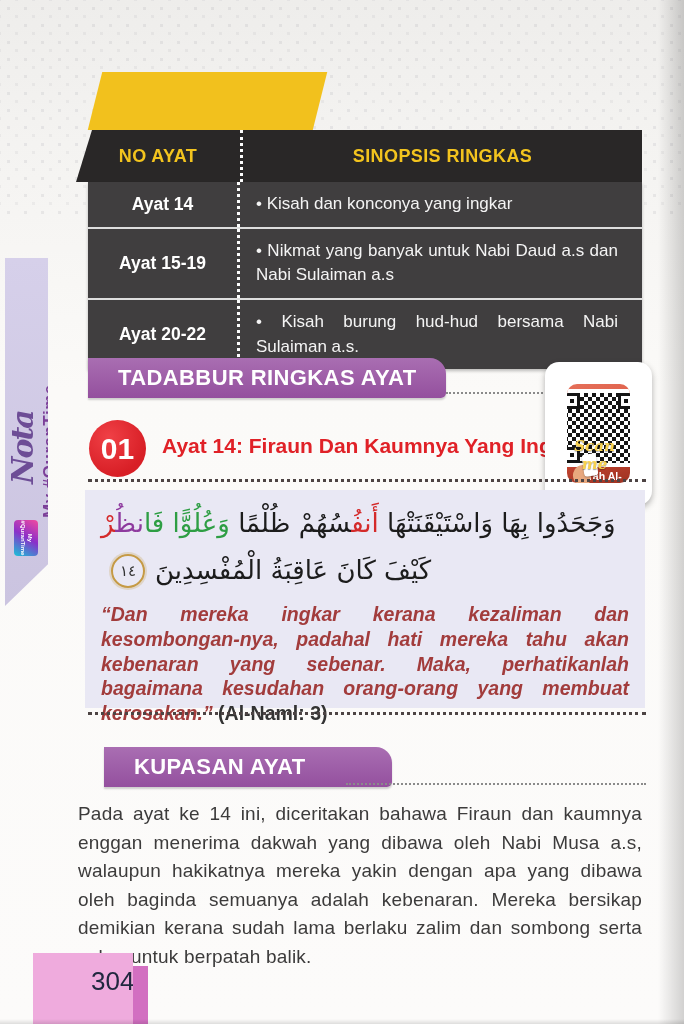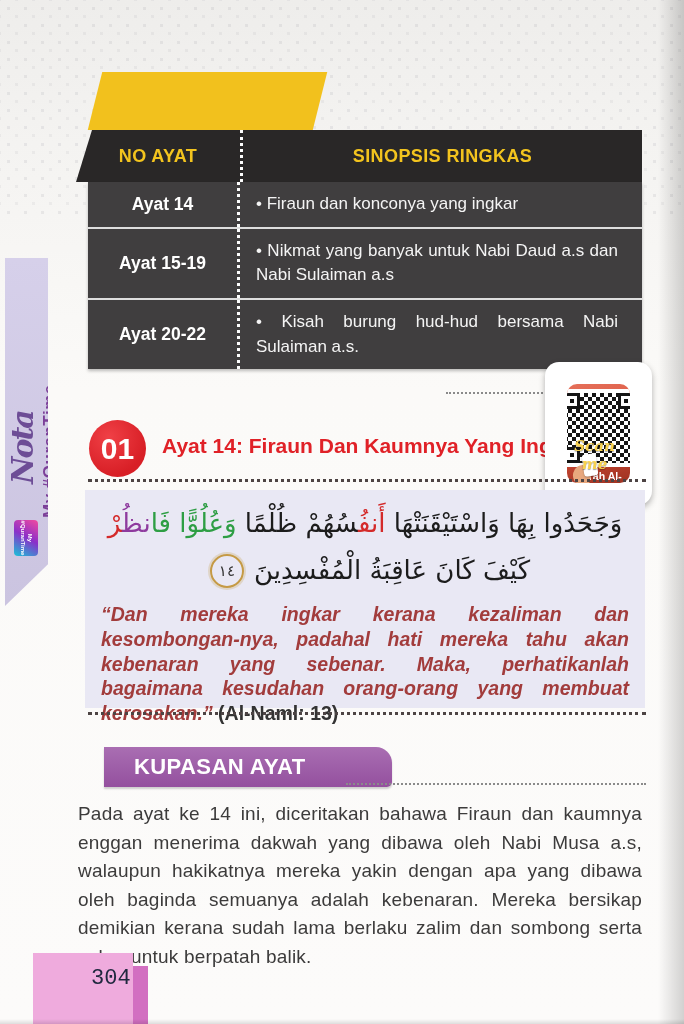--- a/index.html
+++ b/index.html
@@ -110,39 +110,39 @@
   .qr-phone{position:absolute;left:16px;bottom:3px;width:14px;height:22px;background:#fff;
     border-radius:3px;transform:rotate(-8deg);box-shadow:0 1px 2px rgba(0,0,0,.3);}
   .qr-hand{position:absolute;left:6px;bottom:-6px;width:18px;height:20px;background:#e8a87e;
     border-radius:60% 40% 0 60%;transform:rotate(14deg);}
   .qr-scan-label{position:absolute;right:8px;bottom:6px;color:#f8d14e;
     font-family:"DejaVu Serif",serif;font-style:italic;font-weight:bold;font-size:15px;
     text-shadow:0 1px 1px rgba(0,0,0,.35);text-align:center;}
 
   
   .verse-panel{position:absolute;left:85px;top:490px;width:560px;height:218px;background:#e9e8f4;}
-  .arabic{direction:rtl;text-align:center;padding:10px 16px 0 16px;
+  .arabic{direction:rtl;text-align:left;padding:10px 16px 0 16px;
     font-family:"DejaVu Sans",sans-serif;color:#1c1c1c;font-size:26px;line-height:1.8;}
   .ar-red{color:#d42a2a;} .ar-green{color:#2e9e44;} .ar-purple{color:#8e3a9e;}
   .ayah-mark{display:inline-flex;width:30px;height:30px;border:2px solid #c59a45;border-radius:50%;
     align-items:center;justify-content:center;font-size:15px;color:#333;margin:0 10px;
     box-shadow:0 0 0 2px rgba(197,154,69,.25);vertical-align:middle;}
   .translation{padding:8px 16px 0 16px;font-style:italic;font-weight:800;font-size:19.5px;
     line-height:1.28;color:#a23c3c;text-align:justify;}
   .translation .ref{font-style:normal;color:#333;}
 
   
   .kupasan-body{position:absolute;left:78px;top:800px;width:564px;
     font-size:19px;line-height:1.5;color:#3c3b3b;text-align:justify;letter-spacing:.2px;}
 
   
   .pgnum-block{position:absolute;left:33px;top:953px;width:100px;height:71px;background:#efabdd;}
   .pgnum-stripe{position:absolute;left:133px;top:966px;width:15px;height:58px;background:#d26fc1;}
-  .pgnum{position:absolute;left:58px;top:13px;font-family:Liberation Mono, monospace;
-    font-size:22px;color:#20283f;}
+  .pgnum{position:absolute;left:58px;top:13px;font-family:Liberation Sans, sans-serif;
+    font-size:26px;color:#20283f;}
 </style>
 </head>
 <body>
 
 <div class="page">
   <div class="watermark"></div>
 
   <div class="ribbon">
     <div class="ribbon-text">
       <span class="ribbon-script">Nota</span>
@@ -163,32 +163,33 @@
       <span>NO AYAT</span>
     </div>
     <div class="c2">
       <span>SINOPSIS RINGKAS</span>
     </div>
   </div>
 
   <div class="tbl-body">
     <div class="t-row">
       <div class="t-no">Ayat 14</div>
-      <div class="t-tx">Firaun dan konconya yang ingkar</div>
+      <div class="t-tx">Kisah dan konconya yang ingkar</div>
     </div>
     <div class="t-row">
       <div class="t-no">Ayat 15-19</div>
       <div class="t-tx">Nikmat yang banyak untuk Nabi Daud a.s dan Nabi Sulaiman a.s</div>
     </div>
     <div class="t-row">
       <div class="t-no">Ayat 20-22</div>
       <div class="t-tx">Kisah burung hud-hud bersama Nabi Sulaiman a.s.</div>
     </div>
   </div>
 
+  <div class="banner-purple" id="banner-tadabbur">TADABBUR RINGKAS AYAT</div>
   <div class="dotline-thin" id="dot-tadabbur"></div>
 
   <div class="num-circle">01</div>
   <div class="item-title">Ayat 14: Firaun Dan Kaumnya Yang Ingkar</div>
 
   <div class="qr-card">
     <div class="qr-inner">
       <div class="qr-box">
         <div class="qr-mod">
           <div class="qr-finder qr-f-tl"></div>
@@ -206,21 +207,21 @@
   </div>
 
   <div class="dotline" id="dot-sep1"></div>
 
   <div class="verse-panel">
     <div class="arabic">
       <span>وَجَحَدُوا بِهَا وَاسْتَيْقَنَتْهَا </span><span class="ar-red">أَنفُ</span><span>سُهُمْ ظُلْمًا </span><span class="ar-green">وَعُلُوًّا </span><span class="ar-green">فَا</span><span class="ar-purple">نظُ</span><span class="ar-red">رْ </span><span>كَيْفَ كَانَ عَاقِبَةُ</span>
       <span>الْمُفْسِدِينَ</span><span class="ayah-mark">١٤</span>
     </div>
     <div class="translation">
-      <span>“Dan mereka ingkar kerana kezaliman dan kesombongan-nya, padahal hati mereka tahu akan kebenaran yang sebenar. Maka, perhatikanlah bagaimana kesudahan orang-orang yang membuat kerosakan.” </span><span class="ref">(Al-Naml: 13)</span>
+      <span>“Dan mereka ingkar kerana kezaliman dan kesombongan-nya, padahal hati mereka tahu akan kebenaran yang sebenar. Maka, perhatikanlah bagaimana kesudahan orang-orang yang membuat kerosakan.” </span><span class="ref">(Al-Naml: 3)</span>
     </div>
   </div>
 
   <div class="dotline" id="dot-sep2"></div>
 
   <div class="banner-purple" id="banner-kupasan">KUPASAN AYAT</div>
   <div class="dotline-thin" id="dot-kupasan"></div>
   <div class="kupasan-body">Pada ayat ke 14 ini, diceritakan bahawa Firaun dan kaumnya enggan menerima dakwah yang dibawa oleh Nabi Musa a.s, walaupun hakikatnya mereka yakin dengan apa yang dibawa oleh baginda semuanya adalah kebenaran. Mereka bersikap demikian kerana sudah lama berlaku zalim dan sombong serta sukar untuk berpatah balik.</div>
 
   <div class="pgnum-block">

